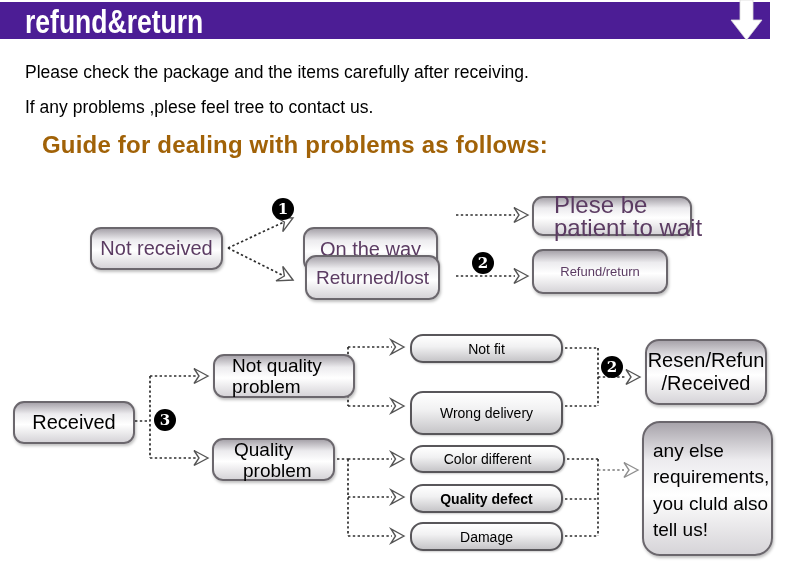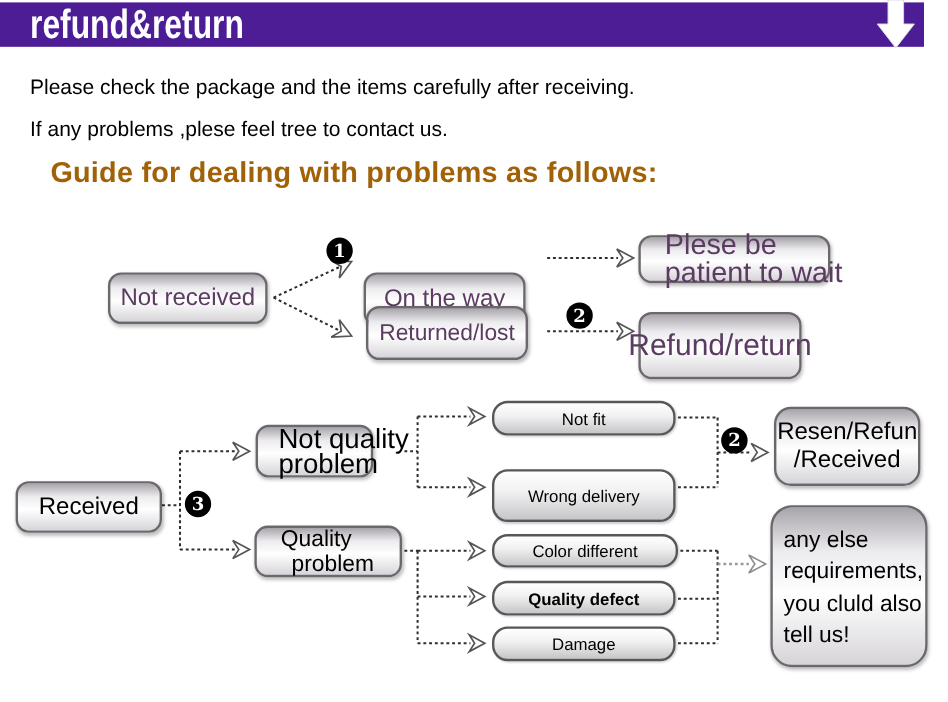--- a/index.html
+++ b/index.html
@@ -101,24 +101,24 @@
   <div class="badge" style="left:154px;top:409px;">3</div>
   <div class="badge" style="left:601px;top:356px;">2</div>
 
   <div class="gbox purple" style="left:90px;top:227px;width:133px;height:43px;">Not received</div>
   <div class="gbox purple" style="left:303px;top:192px;width:135px;height:45px;margin-top:35px;">On the way</div>
   <div class="gbox purple" style="left:305px;top:255px;width:135px;height:45px;font-size:19px;">Returned/lost</div>
   <div class="gbox purple multiline" style="left:532px;top:196px;width:160px;height:40px;padding-left:20px;font-size:24px;">
     <span>Plese be</span>
     <span>patient to wait</span>
   </div>
-  <div class="gbox purple" style="left:532px;top:260px;width:136px;height:56px;font-size:25px;">Refund/return</div>
+  <div class="gbox purple" style="left:532px;top:249px;width:136px;height:45px;font-size:13px;">Refund/return</div>
 
   <div class="gbox" style="left:13px;top:401px;width:122px;height:43px;">Received</div>
-  <div class="gbox multiline" style="left:213px;top:354px;width:98px;height:44px;padding-left:17px;font-size:23px;line-height:21px;">
+  <div class="gbox multiline" style="left:213px;top:354px;width:142px;height:44px;padding-left:17px;font-size:19px;line-height:21px;">
     <span>Not quality</span>
     <span>problem</span>
   </div>
   <div class="gbox multiline" style="left:212px;top:438px;width:123px;height:43px;padding-left:20px;font-size:19px;line-height:21px;">
     <span>Quality</span>
     <span style="margin-left:9px;">problem</span>
   </div>
 
   <div class="gbox small" style="left:410px;top:334px;width:153px;height:29px;">Not fit</div>
   <div class="gbox small" style="left:410px;top:391px;width:153px;height:44px;">Wrong delivery</div>

